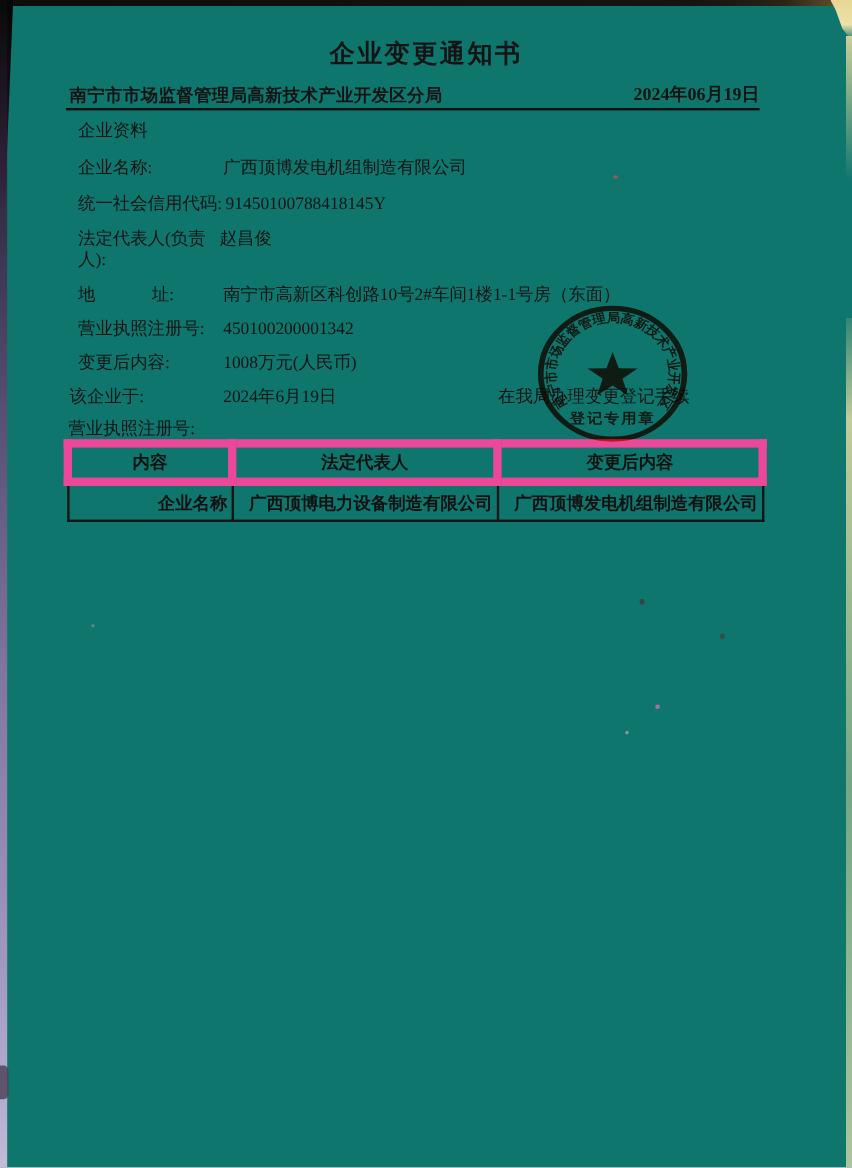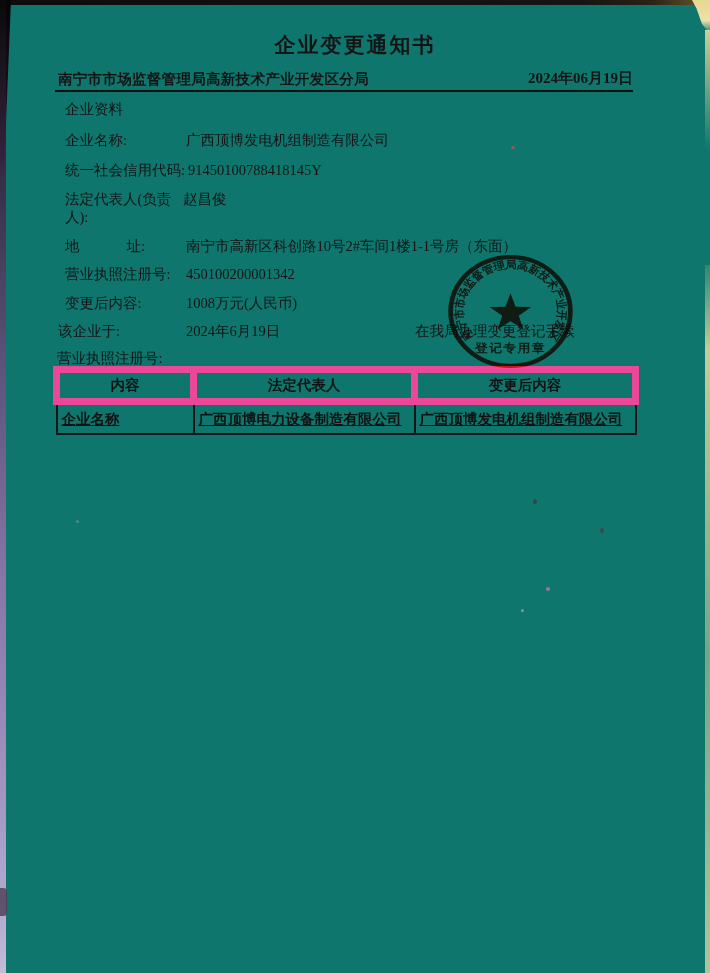--- a/index.html
+++ b/index.html
@@ -43,21 +43,21 @@
   .lbl2 { line-height:18px; }
 
   .addr-label { left:65px; top:237px; width:80px; display:flex; justify-content:space-between; }
 
   table.changes { position:absolute; left:53px; top:366px; width:579px;
     border-collapse:collapse; table-layout:fixed;
     font-size:14.5px; color:#121212; }
   table.changes th { border:7px solid #ec4899; height:25px; padding:0;
     font-weight:700; text-align:center; }
   table.changes td { border:2px solid #161616; height:28px; padding:0 3px 0 4px;
-    font-weight:600; text-align:left; vertical-align:middle; white-space:nowrap; overflow:hidden;text-decoration:underline; }
+    font-weight:600; text-align:right; vertical-align:middle; white-space:nowrap; overflow:hidden; }
 
   .seal { position:absolute; left:444px; top:251px; width:133px; height:121px;
     mix-blend-mode:multiply; opacity:.95; }
   .seal-stroke { stroke:var(--seal-color,#e03022); }
   .seal-fill { fill:var(--seal-color,#e03022); }
   .seal-bottom { font-weight:700; }
 </style>
 </head>
 <body>
 

